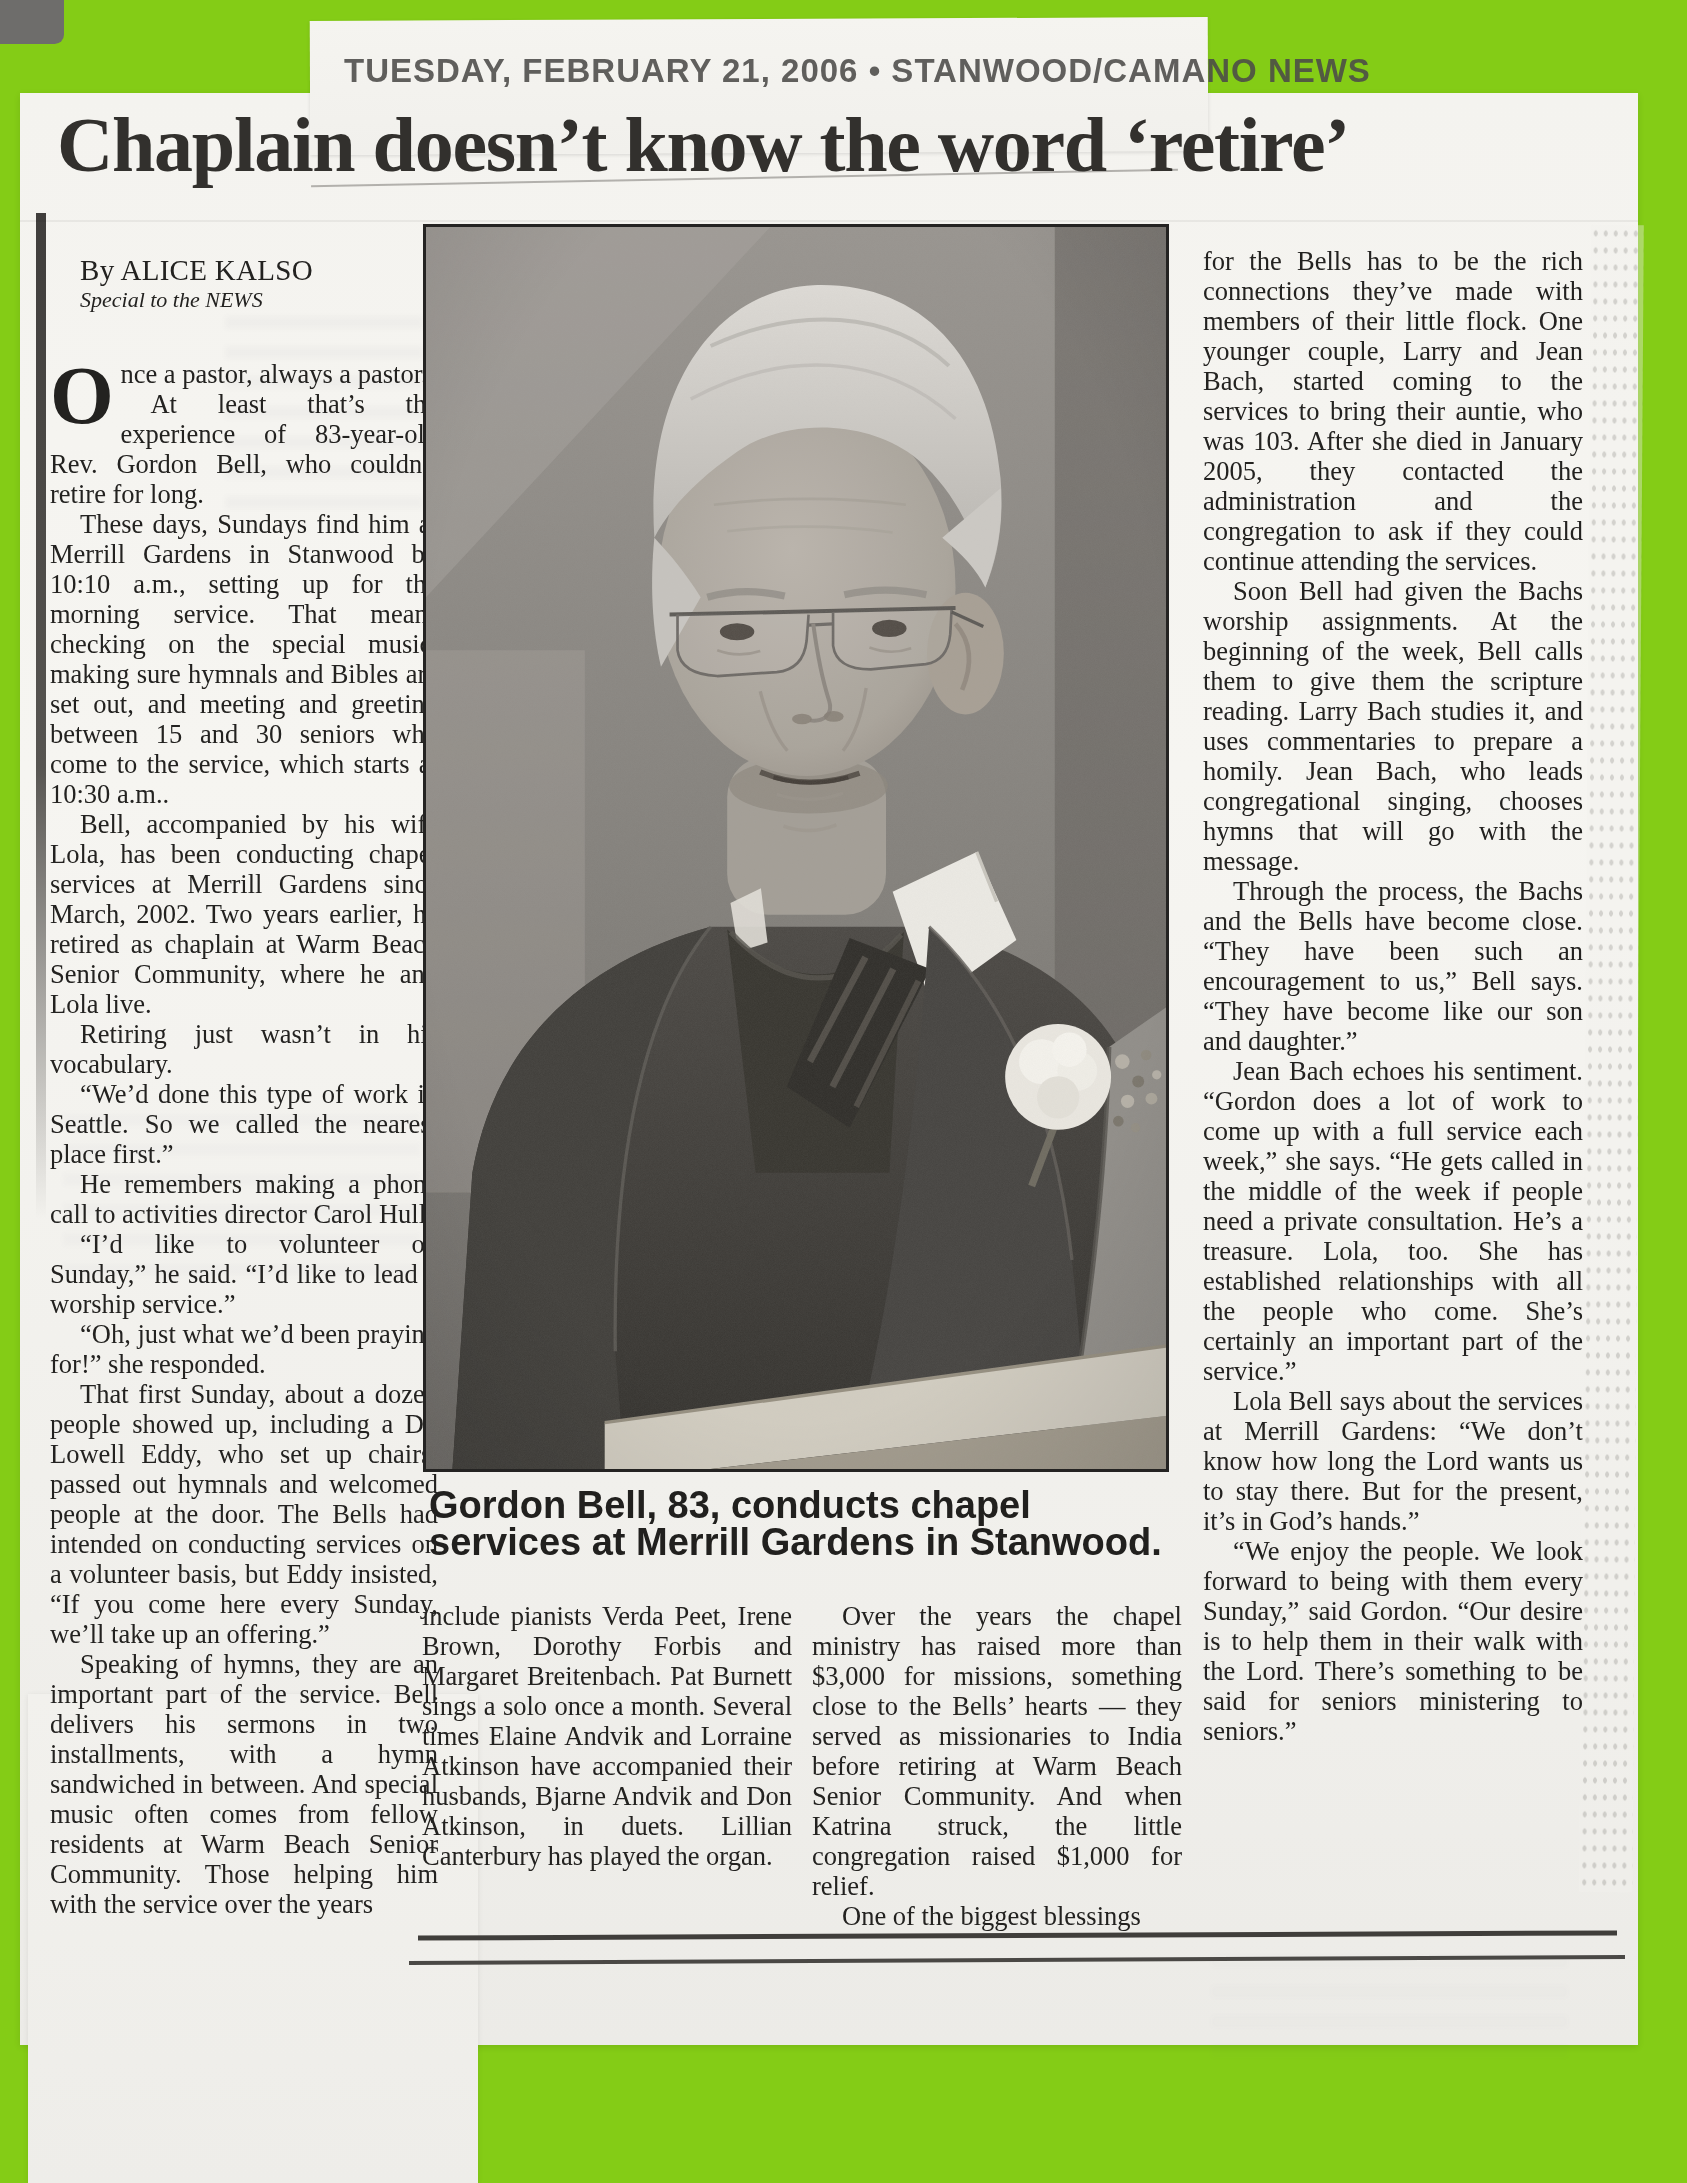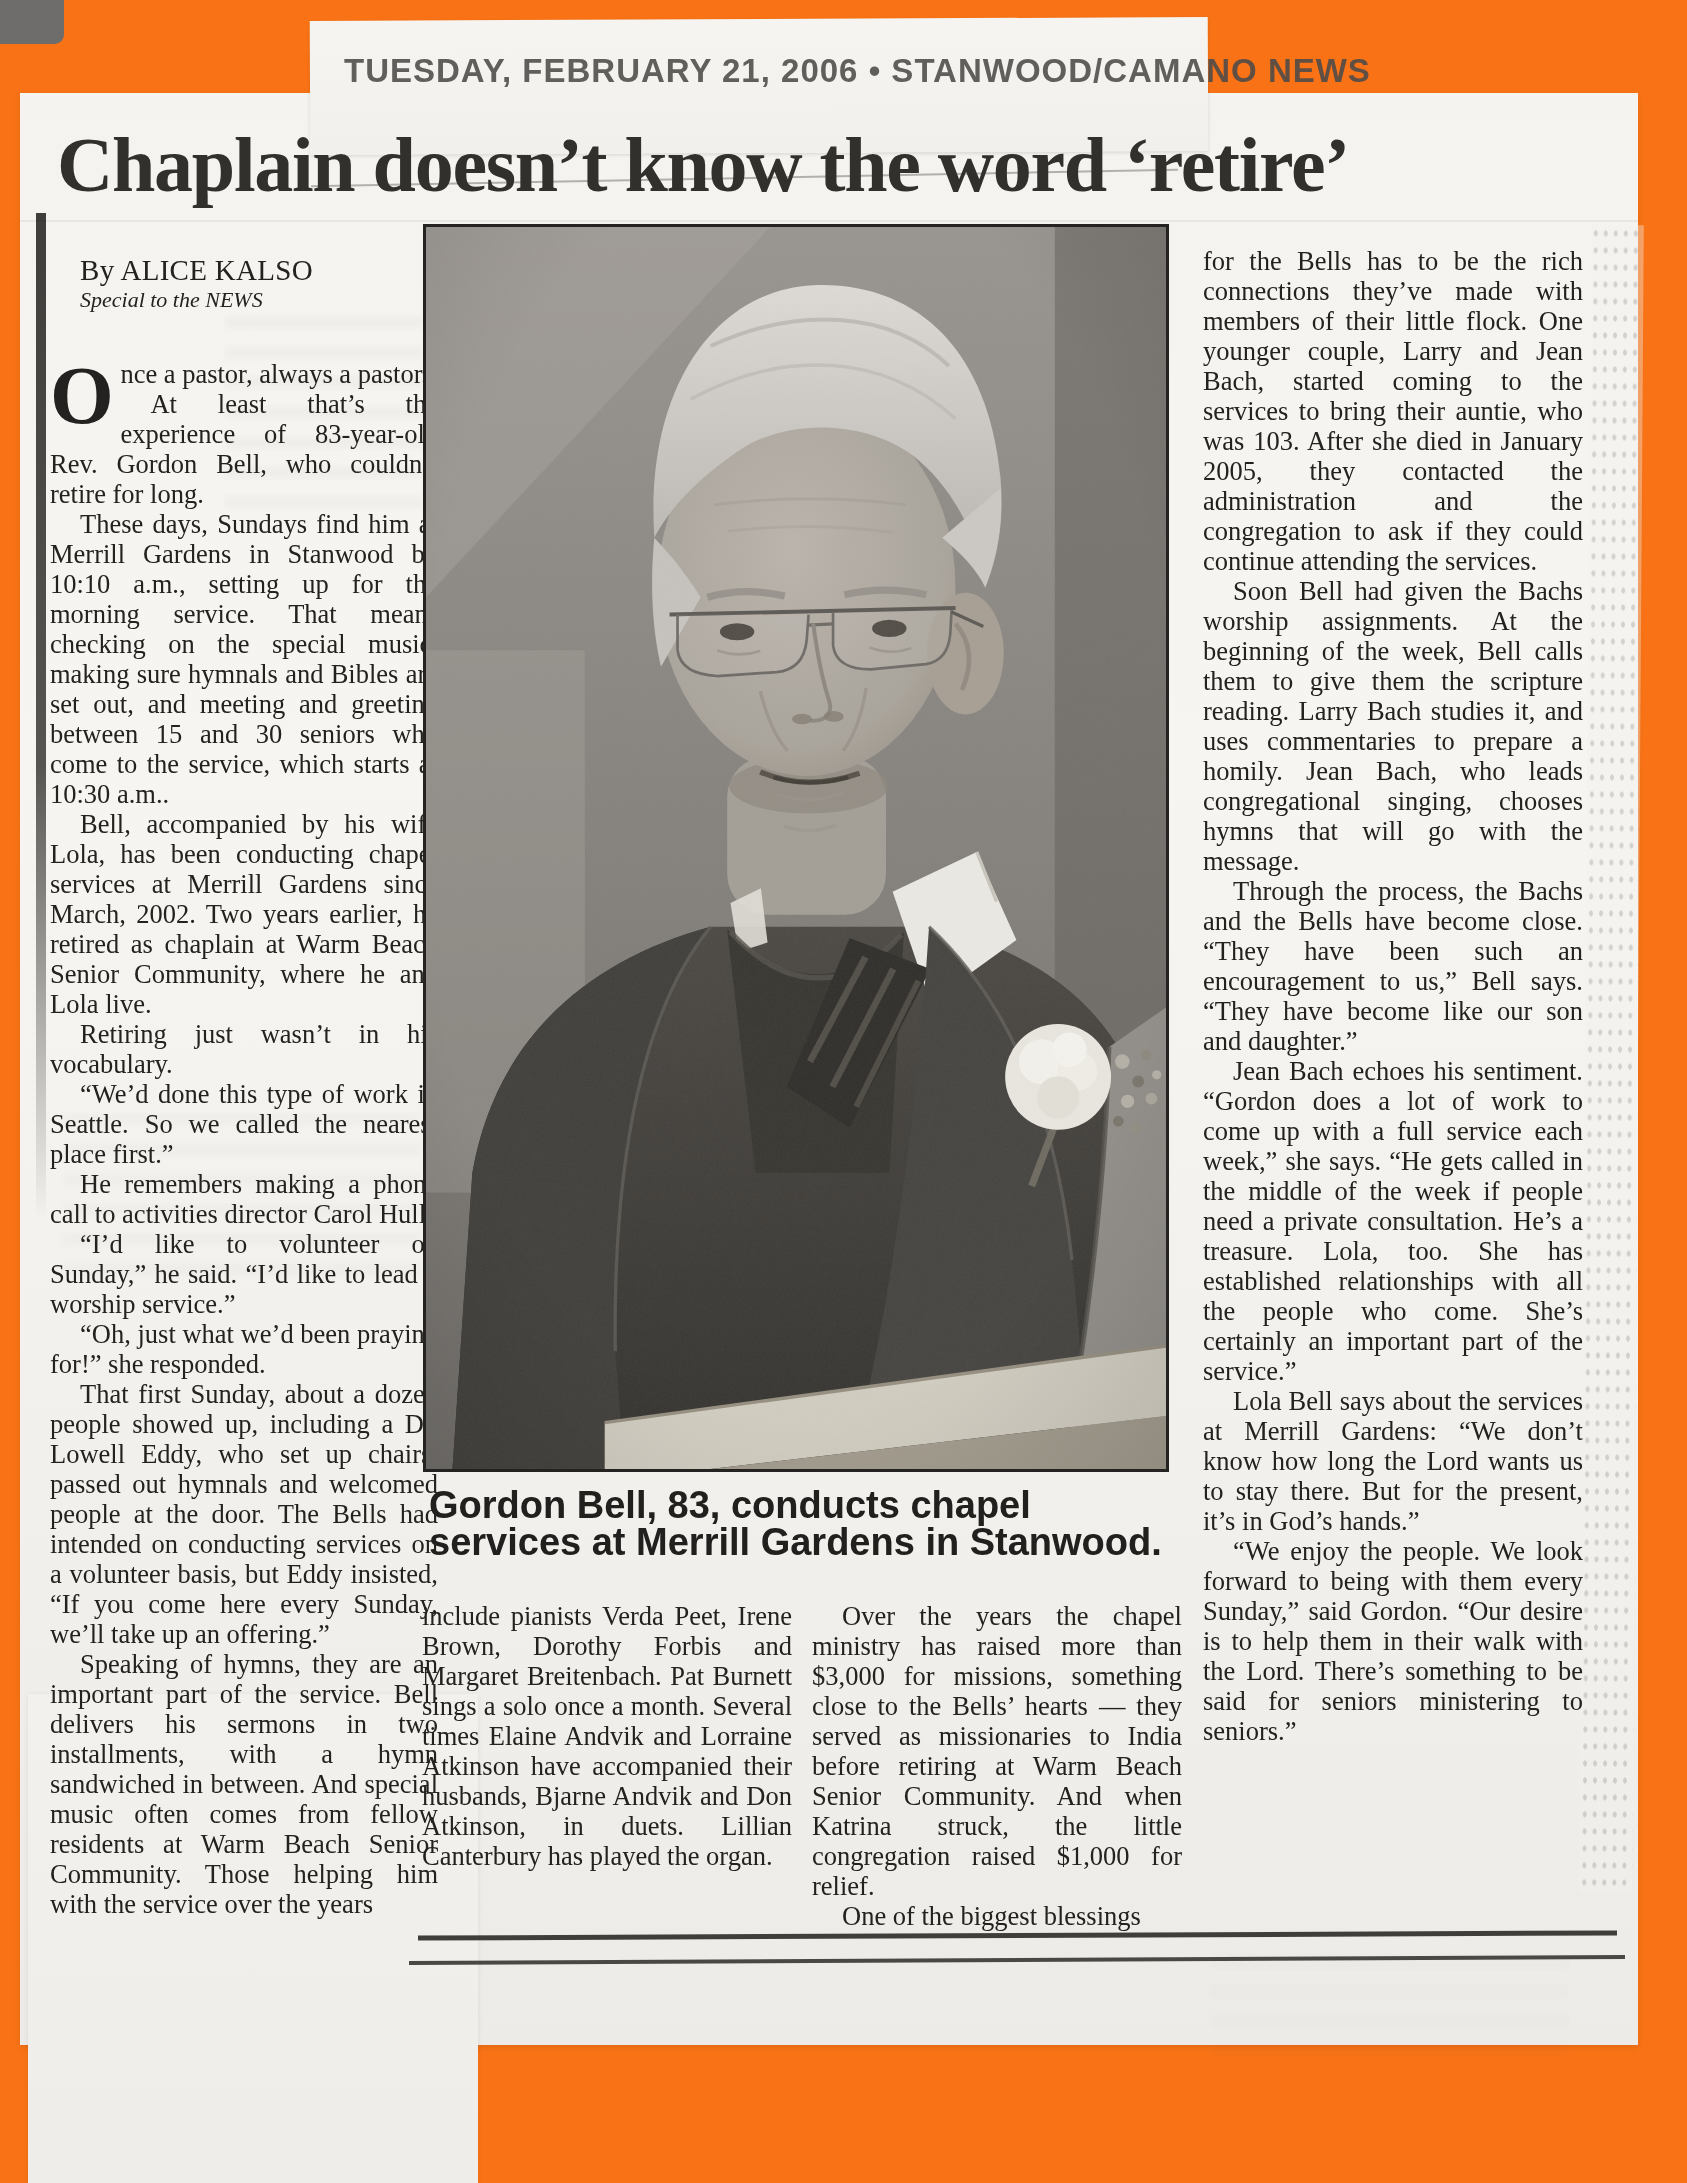--- a/index.html
+++ b/index.html
@@ -1,16 +1,16 @@
 <!DOCTYPE html>
 <html style="font-size:10.6px"><head>
 <meta charset="utf-8">
 <style>
   html,body{margin:0;padding:0;background:#ffffff;}
-  .page{position:relative;width:1687px;height:2183px;background:#f97316;overflow:hidden;
+  .page{position:relative;width:1687px;height:2183px;background:#84cc16;overflow:hidden;
         font-family:"Liberation Serif", serif;}
 
   
   .paper{position:absolute;background:#f3f2ee;}
   .paper-main{left:20px;top:93px;width:1618px;height:1952px;
       background:linear-gradient(180deg,#f4f3ef 0%,#f6f5f1 35%,#f0efeb 78%,#ecebe7 100%);
       box-shadow:0 2px 6.6px rgba(0,0,0,.10);}
   .paper-left-strip{left:28px;top:1694px;width:450px;height:490px;
       background:linear-gradient(180deg,#f2f1ed,#eeede9);box-shadow:0 1.3px 5.3px rgba(0,0,0,.08);}
   .paper-date{left:310px;top:18.5px;width:898px;height:134px;
@@ -25,21 +25,21 @@
   .halftone-strip{left:1585px;top:225px;width:53px;height:1667px;opacity:.38;
       background-image:radial-gradient(rgba(110,108,102,.65) 1.5px, transparent 2.1px);
       background-size:10px 17px;transform:rotate(.4deg);}
   .bleed{position:absolute;background:repeating-linear-gradient(0deg,rgba(95,95,110,.18) 0 13.2px,transparent 13.2px 30px);
       filter:blur(2.6px);opacity:.20;}
 
   
   .dateline{position:absolute;left:344px;top:52px;width:834px;
       font-family:"Liberation Sans",sans-serif;font-weight:700;font-size:33px;
       letter-spacing:1px;color:#4c4b49;opacity:.88;white-space:nowrap;}
-  .headline{position:absolute;left:57px;top:120px;width:1581px;
+  .headline{position:absolute;left:57px;top:100px;width:1581px;
       font-family:"Liberation Serif",serif;font-weight:700;font-size:78px;
       letter-spacing:-1.3px;color:#32302d;white-space:nowrap;}
 
   
   .newsbody{position:absolute;font-family:"Liberation Serif",serif;font-size:26.5px;
       line-height:30px;color:#232220;text-align:justify;}
   .newsbody p{margin:0;text-indent:30px;}
   .newsbody p.noindent{text-indent:0;}
   .byline-author{font-size:29px;letter-spacing:0.3px;text-indent:0;}
   .byline-credit{font-style:italic;font-size:22px;text-indent:0;margin-bottom:44px !important;}

